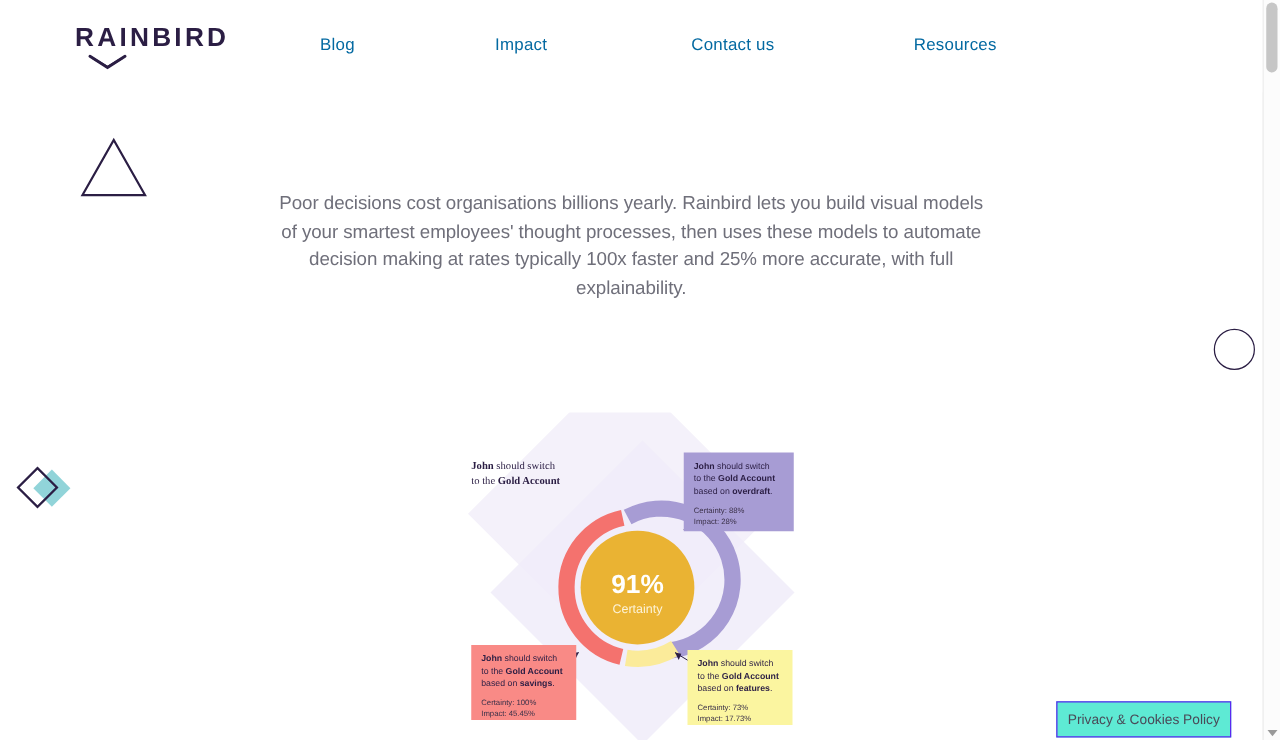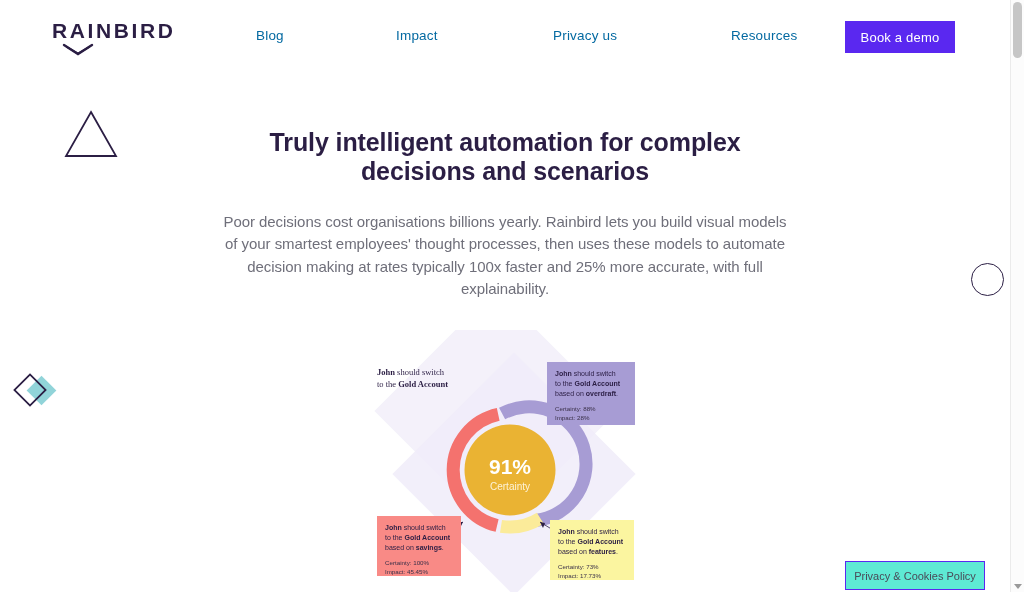--- a/index.html
+++ b/index.html
@@ -58,21 +58,21 @@
     position: absolute;
     top: 0; left: 0;
     width: 1010px;
     height: 74px;
     background: #ffffff;
     z-index: 30;
   }
 
   .logo {
     position: absolute;
-    left: 52px;
+    left: 60px;
     top: 20px;
     width: 130px;
     height: 44px;
   }
   .logo-word {
     font-family: "Liberation Sans", sans-serif;
     font-size: 21px;
     font-weight: 700;
     letter-spacing: 2.6px;
     color: #2b1e44;
@@ -296,29 +296,27 @@
         <svg width="32" height="14" viewBox="0 0 32 14">
           <path d="M2 2 L16 11 L30 2" fill="none" stroke="#2b1e44" stroke-width="2.4" stroke-linecap="round"></path>
           <path d="M4 2.4 L16 9.6 L28 2.4 L28 4.4 L16 11.6 L4 4.4 Z" fill="#2b1e44"></path>
         </svg>
       </div>
     </div>
 
     <nav class="nav">
       <a class="nav-link">Blog</a>
       <a class="nav-link">Impact</a>
-      <a class="nav-link">Privacy us</a>
+      <a class="nav-link">Contact us</a>
       <a class="nav-link">Resources</a>
     </nav>
 
-    <button class="cta-demo">Book a demo</button>
   </div>
 
   <section class="hero">
-    <h1 class="hero-title">Truly intelligent automation for complex decisions and scenarios</h1>
     <p class="hero-sub">Poor decisions cost organisations billions yearly. Rainbird lets you build visual models of your smartest employees' thought processes, then uses these models to automate decision making at rates typically 100x faster and 25% more accurate, with full explainability.</p>
   </section>
 
   <div class="diagram">
 
     <svg width="310" height="262" viewBox="0 0 310 262">
 
       <rect x="55" y="-5" width="172" height="172" fill="#f4f1fa" transform="rotate(45 141 81)"></rect>
       <rect x="73" y="58" width="172" height="172" fill="#f0ecf9" opacity="0.85" transform="rotate(45 159 144)"></rect>
 

